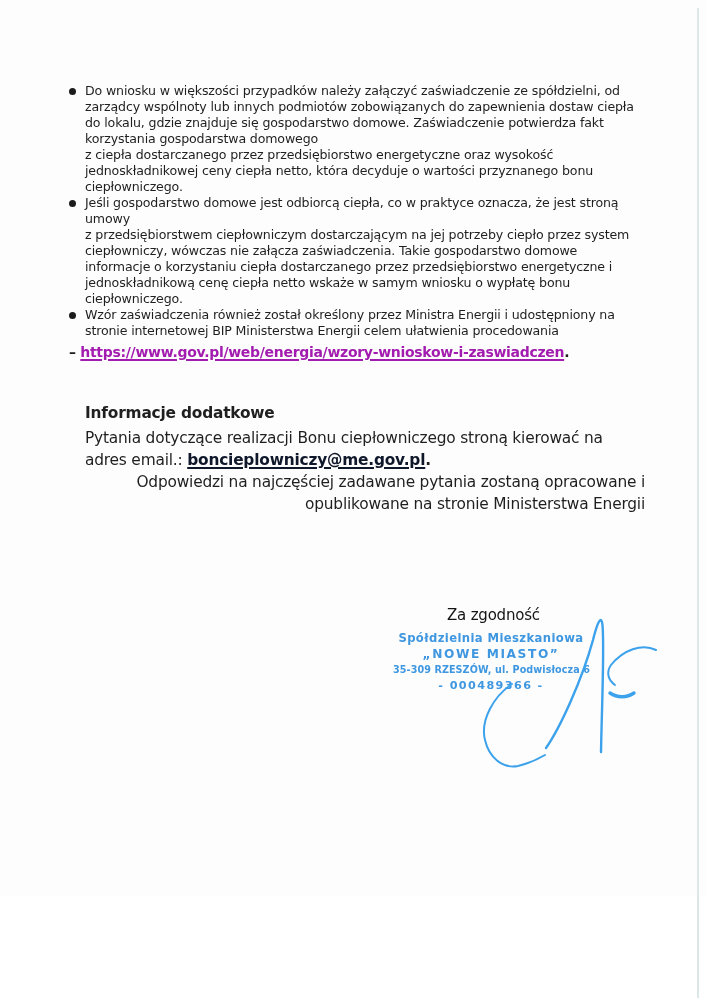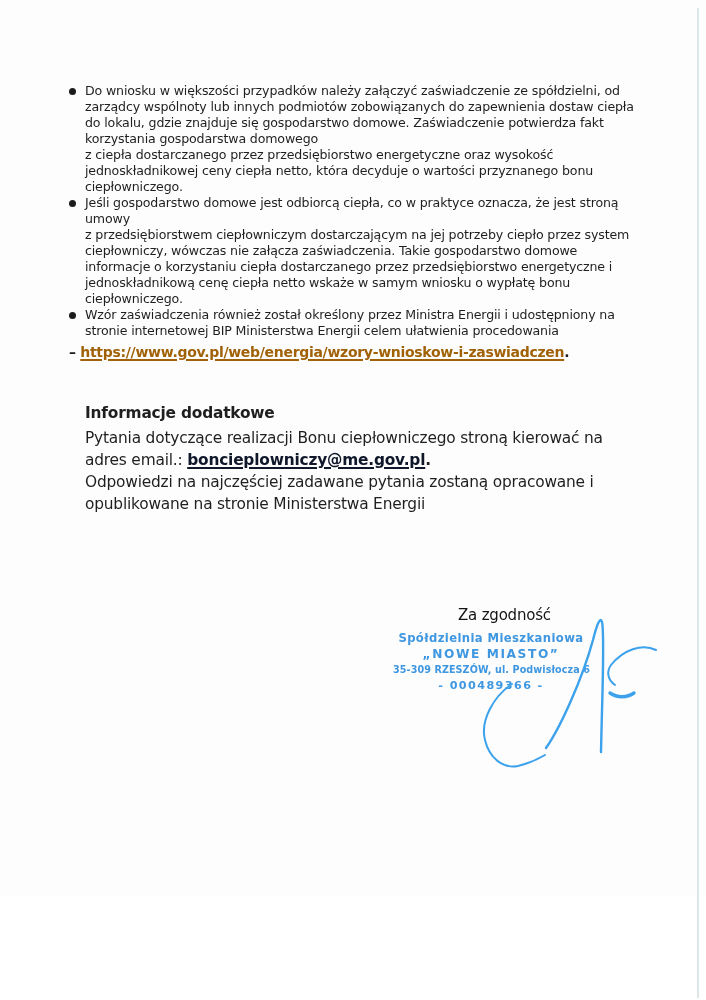--- a/index.html
+++ b/index.html
@@ -30,39 +30,39 @@
     position:absolute;left:1px;top:4.5px;width:7px;height:7px;
     border-radius:50%;background:#1c1c1c;
   }
   .btext{white-space:pre-line;}
   .linkline{
     margin:5px 0 0 -16px;
     font-size:14px;font-weight:bold;letter-spacing:-0.3px;
     white-space:nowrap;
   }
   .linkline a{
-    color:#a16207;text-decoration-thickness:2px;
+    color:#a21caf;text-decoration-thickness:2px;
     text-underline-offset:2px;
   }
   
   .info{
     position:absolute;left:85px;top:390px;width:560px;
     font-size:15.4px;line-height:22px;letter-spacing:-0.2px;
   }
   .info h3{margin:12px 0 3px 0;font-size:15.4px;font-weight:bold;}
   .info p{margin:0;}
-  .pre{white-space:pre-line;}
+  .pre{white-space:pre-line;text-align:right;}
   .email-link{
     color:#0f172a;font-weight:bold;
     text-decoration-thickness:2px;text-underline-offset:2px;
   }
   .bold{font-weight:bold;}
   
   .certify{
-    position:absolute;left:458px;top:606px;
+    position:absolute;left:447px;top:606px;
     font-size:15px;letter-spacing:-0.2px;color:#141414;
   }
   .stamp{
     position:absolute;left:393px;top:631px;width:196px;
     text-align:center;
     color:#3e97e0;font-weight:bold;line-height:15.5px;
   }
   .stamp .s1{font-size:11.6px;letter-spacing:0.4px;}
   .stamp .s2{font-size:12.2px;letter-spacing:1.6px;}
   .stamp .s3{font-size:9.6px;letter-spacing:0.1px;white-space:nowrap;}

